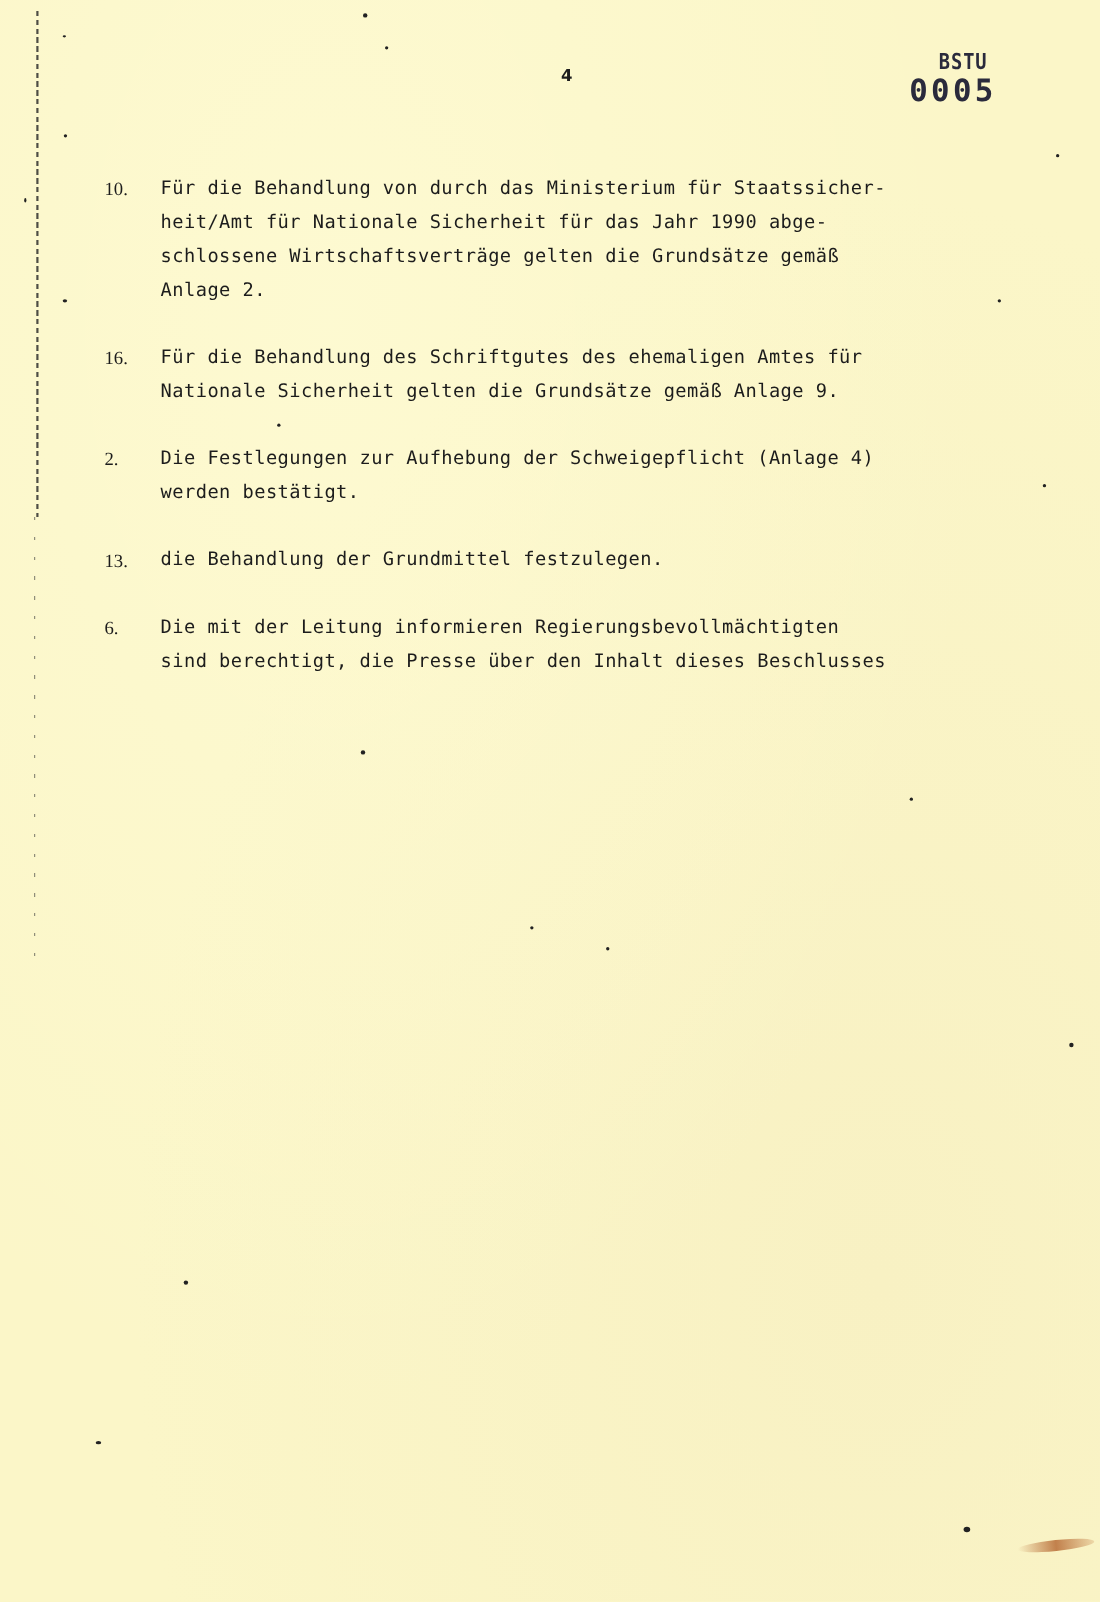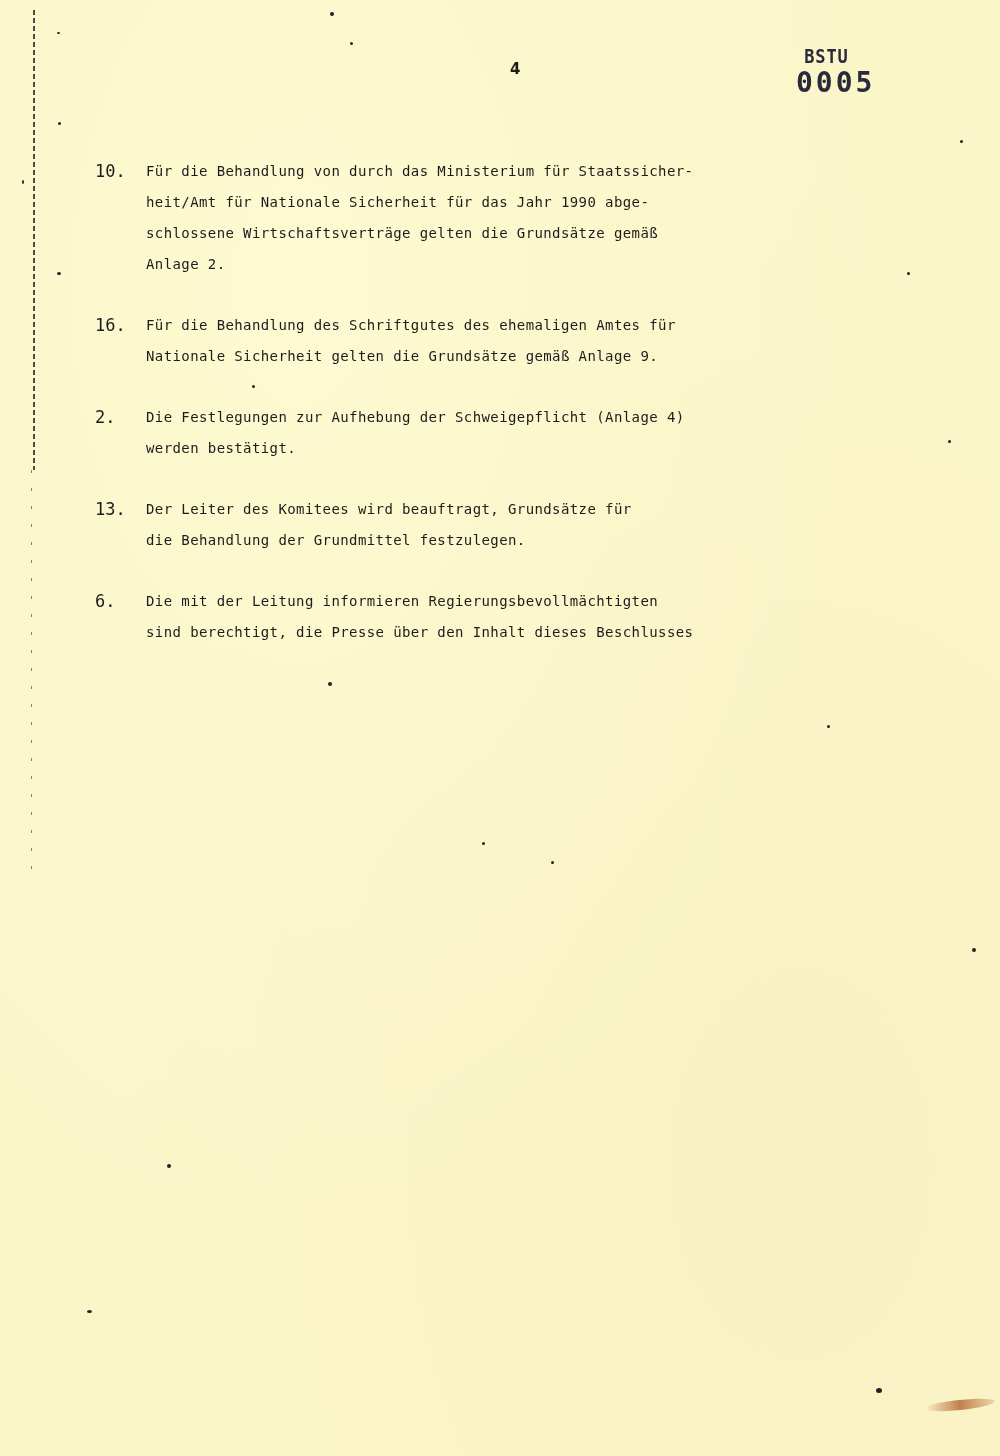--- a/index.html
+++ b/index.html
@@ -46,21 +46,21 @@
       top: 60px;
       font-family: "DejaVu Sans", sans-serif;
       font-weight: bold;
       font-size: 15px;
     }
     .stamp {
       position: absolute;
       left: 796px;
       top: 44px;
       width: 110px;
-      text-align: left;
+      text-align: right;
       font-family: "DejaVu Sans Mono", monospace;
       color: #2a2a3c;
     }
     .stamp .stamp-label {
       display: block;
       font-size: 20px;
       font-weight: bold;
       letter-spacing: 1px;
       line-height: 24px;
       transform: scaleX(0.85);
@@ -81,26 +81,27 @@
     .item {
       display: flex;
       margin-bottom: 30px;
     }
     .item-number {
       width: 51px;
       flex: 0 0 51px;
       font-size: 17px;
       line-height: 31px;
       white-space: pre;
+      font-family: Liberation Serif, serif;
     }
     .item-lines {
       flex: 1;
     }
     .item-line {
-      font-size: 14px;
+      font-size: 17px;
       line-height: 31px;
       white-space: pre;
       letter-spacing: 0.4px;
     }
     .speck {
       position: absolute;
       background: #222;
       border-radius: 50%;
     }
     .stain {
@@ -151,21 +152,20 @@
       <div class="item-number">2.</div>
       <div class="item-lines">
         <div class="item-line">Die Festlegungen zur Aufhebung der Schweigepflicht (Anlage 4)</div>
         <div class="item-line">werden bestätigt.</div>
       </div>
     </div>
 
     <div class="item">
       <div class="item-number">13.</div>
       <div class="item-lines">
-        <div class="item-line">Der Leiter des Komitees wird beauftragt, Grundsätze für</div>
         <div class="item-line">die Behandlung der Grundmittel festzulegen.</div>
       </div>
     </div>
 
     <div class="item">
       <div class="item-number">6.</div>
       <div class="item-lines">
         <div class="item-line">Die mit der Leitung informieren Regierungsbevollmächtigten</div>
         <div class="item-line">sind berechtigt, die Presse über den Inhalt dieses Beschlusses</div>
       </div>

